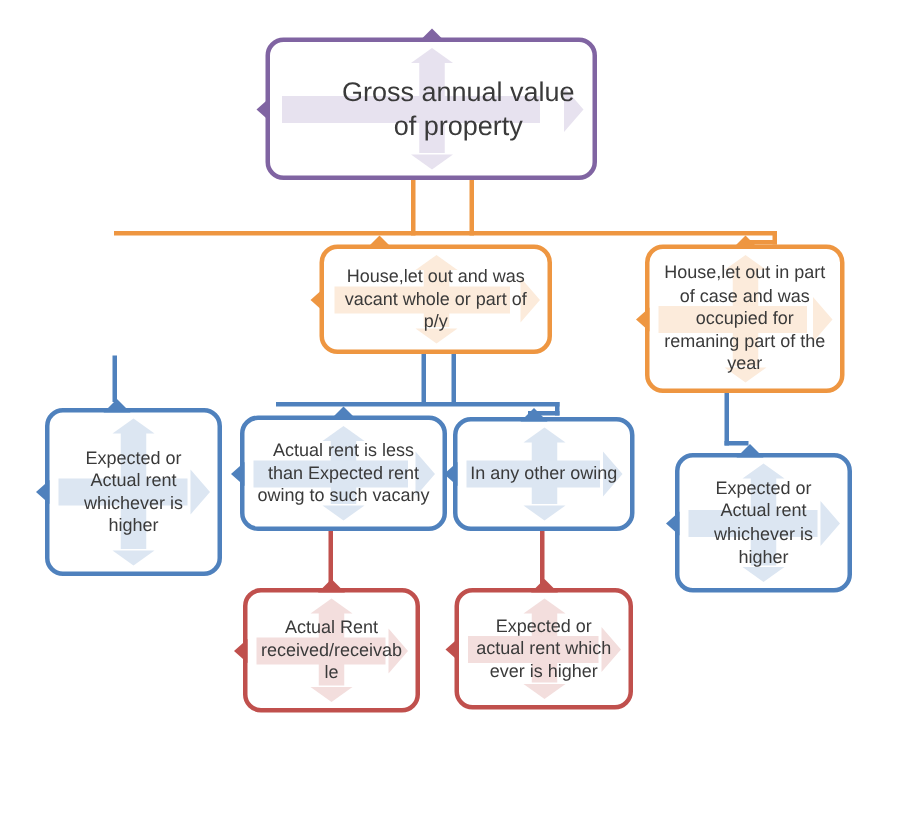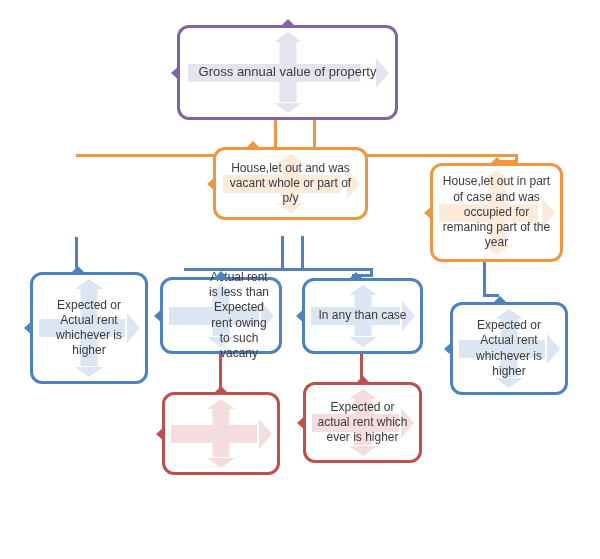--- a/index.html
+++ b/index.html
@@ -25,21 +25,21 @@
   .red    { --c:#C0504D; --cl:#F3DEDD; }
 
   .label {
     position: relative; z-index: 2;
     padding: 3px 8px;
     color: #3a3a3a;
     font-size: 12px; line-height: 1.27;
     width: 100%;
     overflow-wrap: break-word;
   }
-  #n-p .label { font-size: 13px; }
+  #n-p .label { font-size: 18px; padding-left: 44px; }
 
   
   .wm { position:absolute; inset:4px; z-index:1; }
   .wm-bar-h { position:absolute; left:2%; right:15%; top:50%; height:18px; transform:translateY(-50%); background:var(--cl); }
   .wm-tip-r { position:absolute; right:1%; top:50%; transform:translateY(-50%); width:0; height:0;
               border-top:15px solid transparent; border-bottom:15px solid transparent; border-left:13px solid var(--cl); }
   .wm-bar-v { position:absolute; top:9px; bottom:11px; left:50%; width:17px; transform:translateX(-50%); background:var(--cl); }
   .wm-tip-u { position:absolute; top:0; left:50%; transform:translateX(-50%); width:0; height:0;
               border-left:14px solid transparent; border-right:14px solid transparent; border-bottom:10px solid var(--cl); }
   .wm-tip-d { position:absolute; bottom:0; left:50%; transform:translateX(-50%); width:0; height:0;
@@ -47,28 +47,28 @@
 
   
   .tri-up { position:absolute; top:-9px; left:calc(50% - 9px); width:0; height:0; z-index:3;
             border-left:9px solid transparent; border-right:9px solid transparent; border-bottom:9px solid var(--c); }
   .tri-left { position:absolute; left:-9px; top:calc(50% - 8px); width:0; height:0; z-index:3;
               border-top:8px solid transparent; border-bottom:8px solid transparent; border-right:9px solid var(--c); }
 
   
   #n-p  { left:177px; top:25px;  width:221px; height:95px; }
   #n-o1 { left:18px;  top:165px; width:139px; height:72px; }
-  #n-o2 { left:213px; top:147px; width:155px; height:73px; }
+  #n-o2 { left:213px; top:163px; width:155px; height:73px; }
   #n-o3 { left:430px; top:163px; width:133px; height:99px; }
   #n-b1 { left:30px;  top:272px; width:118px; height:112px; }
-  #n-b2 { left:160px; top:277px; width:122px; height:77px;padding-left:36px; }
+  #n-b2 { left:160px; top:277px; width:138px; height:77px; }
   #n-b3 { left:302px; top:278px; width:121px; height:76px; }
   #n-b4 { left:450px; top:302px; width:118px; height:93px; }
   #n-r1 { left:162px; top:392px; width:118px; height:83px; }
-  #n-r2 { left:303px; top:382px; width:119px; height:81px; }
+  #n-r2 { left:303px; top:392px; width:119px; height:81px; }
 
   
   #n-o1 .tri-up { left:50px; }
   #n-o2 .tri-up { left:28px; }
   #n-b1 .tri-up { left:36px; }
   #n-b3 .tri-up { left:42px; }
   #n-b4 .tri-up { left:38px; }
 
   
   .conn { position:absolute; }
@@ -168,21 +168,21 @@
   <div class="node blue" id="n-b3">
     <div class="wm">
       <div class="wm-bar-h"></div>
       <div class="wm-tip-r"></div>
       <div class="wm-bar-v"></div>
       <div class="wm-tip-u"></div>
       <div class="wm-tip-d"></div>
     </div>
     <div class="tri-up"></div>
     <div class="tri-left"></div>
-    <div class="label">In any than case</div>
+    <div class="label">In any other owing</div>
   </div>
 
   <div class="node blue" id="n-b4">
     <div class="wm">
       <div class="wm-bar-h"></div>
       <div class="wm-tip-r"></div>
       <div class="wm-bar-v"></div>
       <div class="wm-tip-u"></div>
       <div class="wm-tip-d"></div>
     </div>
@@ -194,20 +194,21 @@
   <div class="node red" id="n-r1">
     <div class="wm">
       <div class="wm-bar-h"></div>
       <div class="wm-tip-r"></div>
       <div class="wm-bar-v"></div>
       <div class="wm-tip-u"></div>
       <div class="wm-tip-d"></div>
     </div>
     <div class="tri-up"></div>
     <div class="tri-left"></div>
+    <div class="label">Actual Rent received/receivable</div>
   </div>
 
   <div class="node red" id="n-r2">
     <div class="wm">
       <div class="wm-bar-h"></div>
       <div class="wm-tip-r"></div>
       <div class="wm-bar-v"></div>
       <div class="wm-tip-u"></div>
       <div class="wm-tip-d"></div>
     </div>

